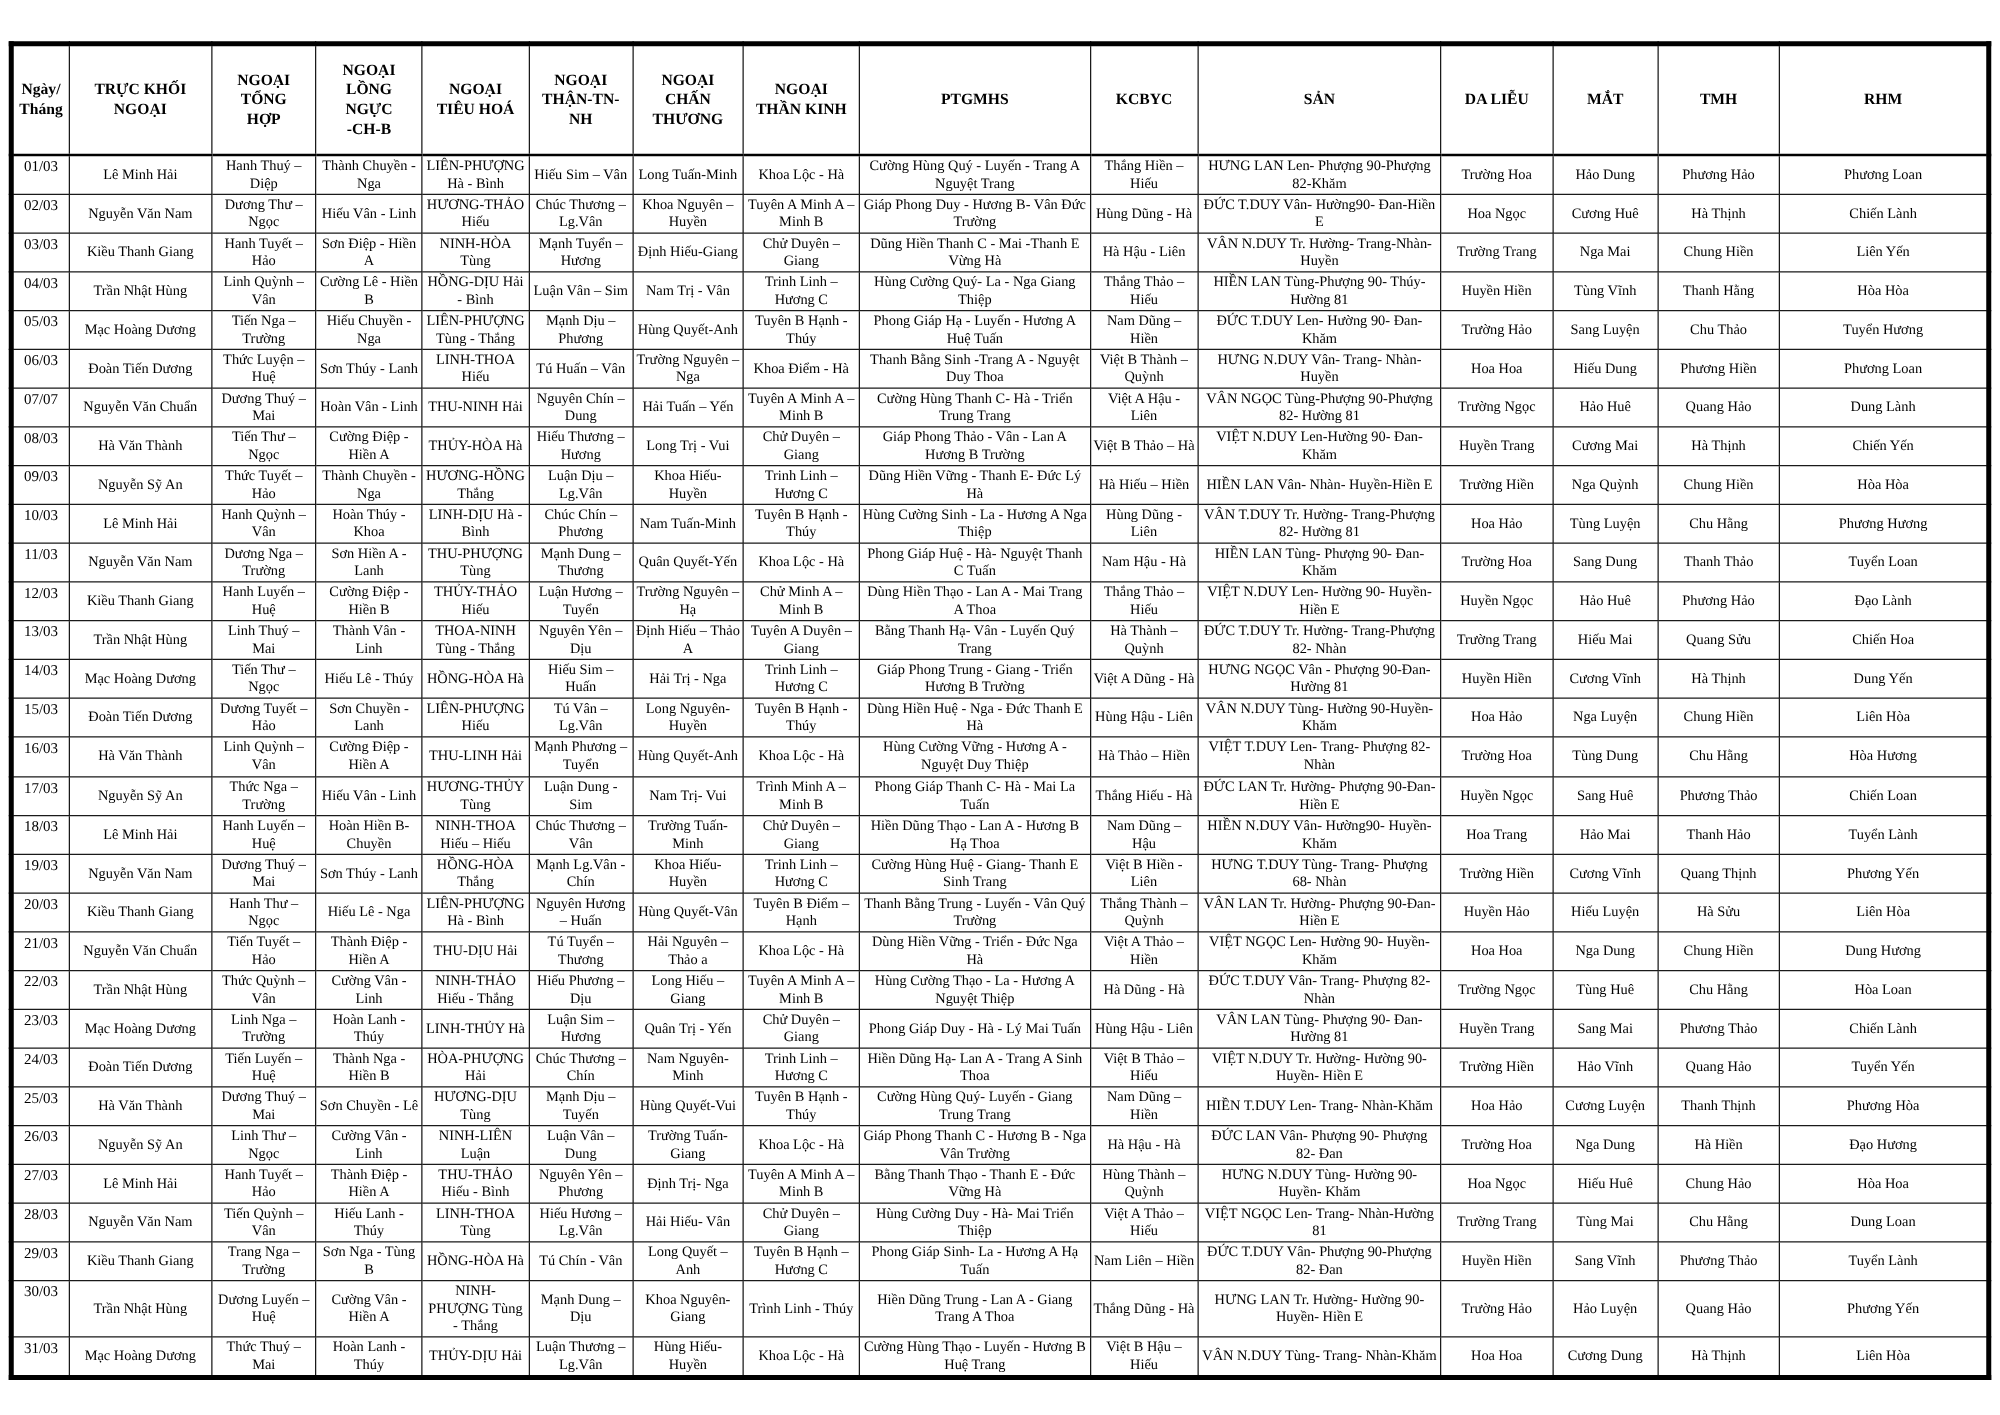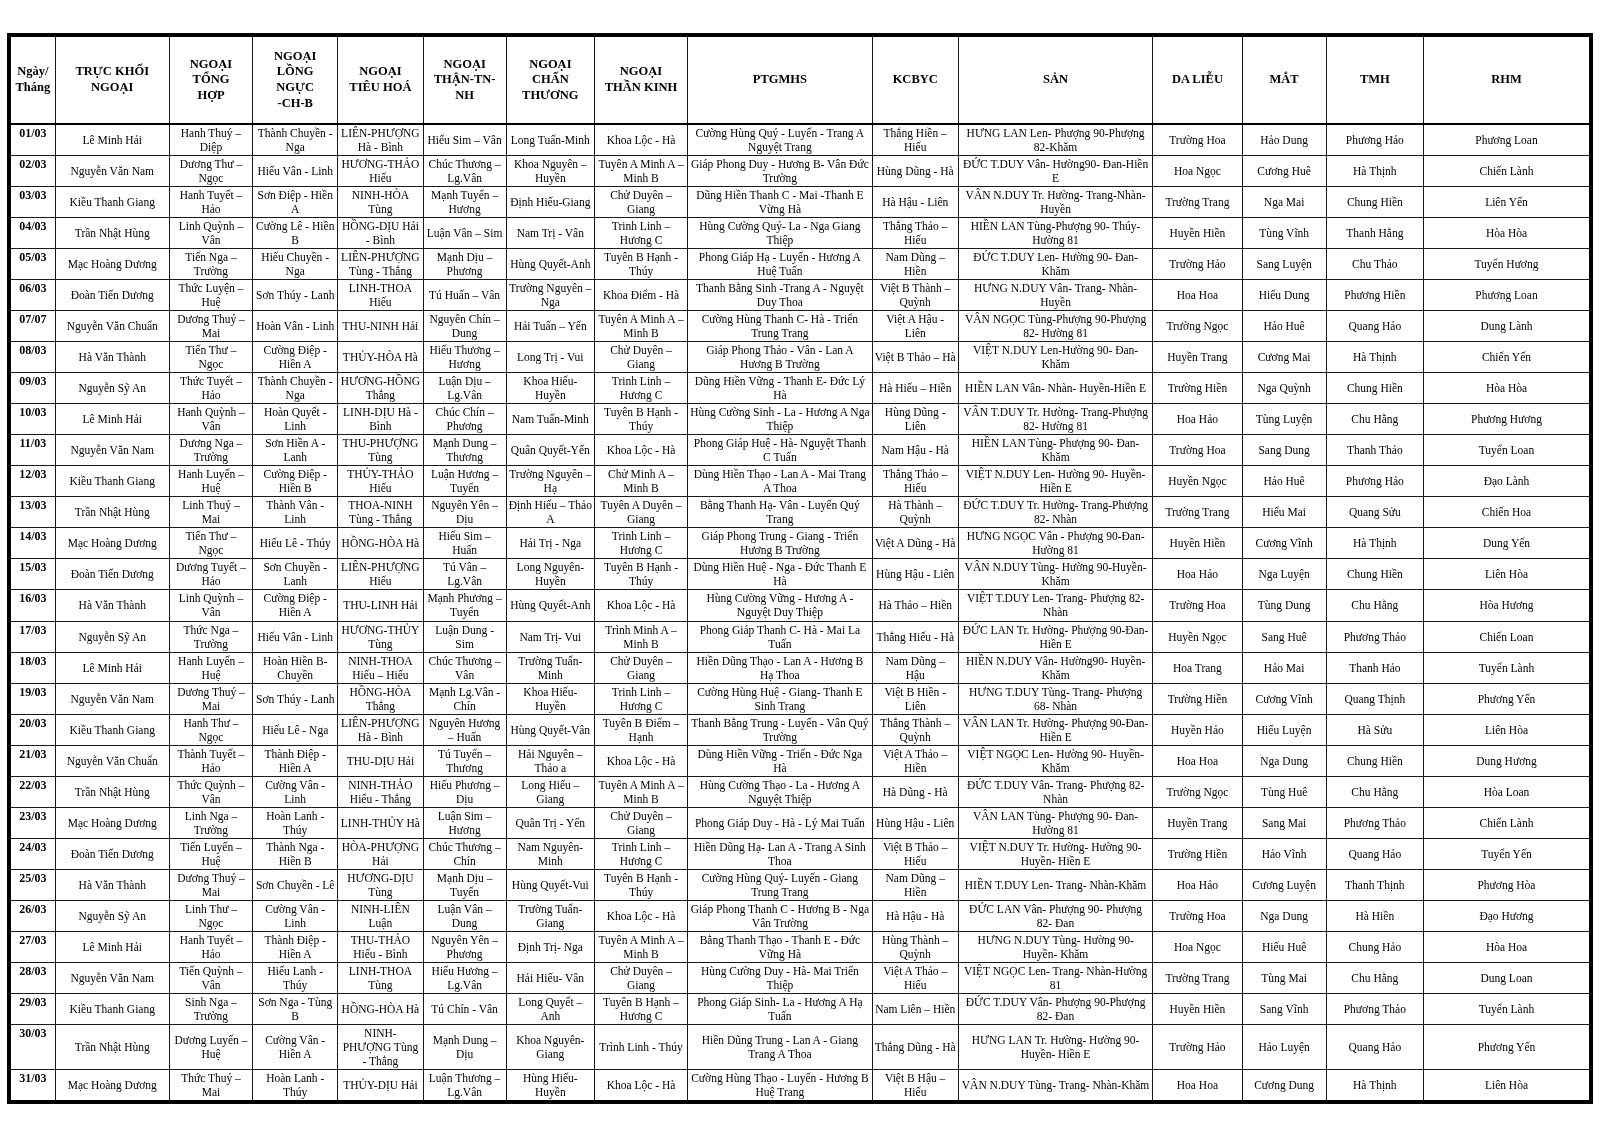--- a/index.html
+++ b/index.html
@@ -38,21 +38,21 @@
   }
   table.roster thead th {
     font-weight: bold;
     font-size: 12.5px;
     line-height: 1.25;
     white-space: pre-line;
     height: 84px;
     border-bottom: 2px solid #000;
   }
   table.roster td.date {
-    font-weight: bold;
+    font-weight: normal;
     vertical-align: top;
     font-size: 12px;
     text-align: center;
   }
   table.roster tbody tr {
     height: 29px;
   }
 </style>
 </head>
 <body>
@@ -259,21 +259,21 @@
           <td>HIỀN LAN Vân- Nhàn- Huyền-Hiền E</td>
           <td>Trường Hiền</td>
           <td>Nga Quỳnh</td>
           <td>Chung Hiền</td>
           <td>Hòa Hòa</td>
         </tr>
         <tr>
           <td class="date">10/03</td>
           <td>Lê Minh Hải</td>
           <td>Hanh Quỳnh – Vân</td>
-          <td>Hoàn Quyết - Linh</td>
+          <td>Hoàn Thúy - Khoa</td>
           <td>LINH-DỊU Hà - Bình</td>
           <td>Chúc Chín – Phương</td>
           <td>Nam Tuấn-Minh</td>
           <td>Tuyên B Hạnh - Thúy</td>
           <td>Hùng Cường Sinh - La - Hương A Nga Thiệp</td>
           <td>Hùng Dũng - Liên</td>
           <td>VÂN T.DUY Tr. Hường- Trang-Phượng 82- Hường 81</td>
           <td>Hoa Hảo</td>
           <td>Tùng Luyện</td>
           <td>Chu Hằng</td>
@@ -445,21 +445,21 @@
           <td>Thắng Thành – Quỳnh</td>
           <td>VÂN LAN Tr. Hường- Phượng 90-Đan- Hiền E</td>
           <td>Huyền Hảo</td>
           <td>Hiếu Luyện</td>
           <td>Hà  Sửu</td>
           <td>Liên Hòa</td>
         </tr>
         <tr>
           <td class="date">21/03</td>
           <td>Nguyễn Văn Chuẩn</td>
-          <td>Thành Tuyết – Hảo</td>
+          <td>Tiến Tuyết – Hảo</td>
           <td>Thành Điệp - Hiền A</td>
           <td>THU-DỊU Hải</td>
           <td>Tú Tuyển – Thương</td>
           <td>Hải Nguyên – Thảo a</td>
           <td>Khoa Lộc - Hà</td>
           <td>Dùng  Hiền Vững - Triển - Đức Nga Hà</td>
           <td>Việt A Thảo – Hiền</td>
           <td>VIỆT NGỌC Len- Hường 90- Huyền-Khăm</td>
           <td>Hoa Hoa</td>
           <td>Nga Dung</td>
@@ -581,21 +581,21 @@
           <td>Việt A Thảo – Hiếu</td>
           <td>VIỆT NGỌC Len- Trang- Nhàn-Hường 81</td>
           <td>Trường Trang</td>
           <td>Tùng Mai</td>
           <td>Chu Hằng</td>
           <td>Dung Loan</td>
         </tr>
         <tr>
           <td class="date">29/03</td>
           <td>Kiều Thanh Giang</td>
-          <td>Sinh Nga – Trường</td>
+          <td>Trang Nga – Trường</td>
           <td>Sơn Nga - Tùng B</td>
           <td>HỒNG-HÒA Hà</td>
           <td>Tú Chín - Vân</td>
           <td>Long Quyết – Anh</td>
           <td>Tuyên B Hạnh – Hương C</td>
           <td>Phong Giáp Sinh- La - Hương A Hạ Tuấn</td>
           <td>Nam  Liên – Hiền</td>
           <td>ĐỨC T.DUY Vân- Phượng 90-Phượng 82- Đan</td>
           <td>Huyền Hiền</td>
           <td>Sang Vĩnh</td>

